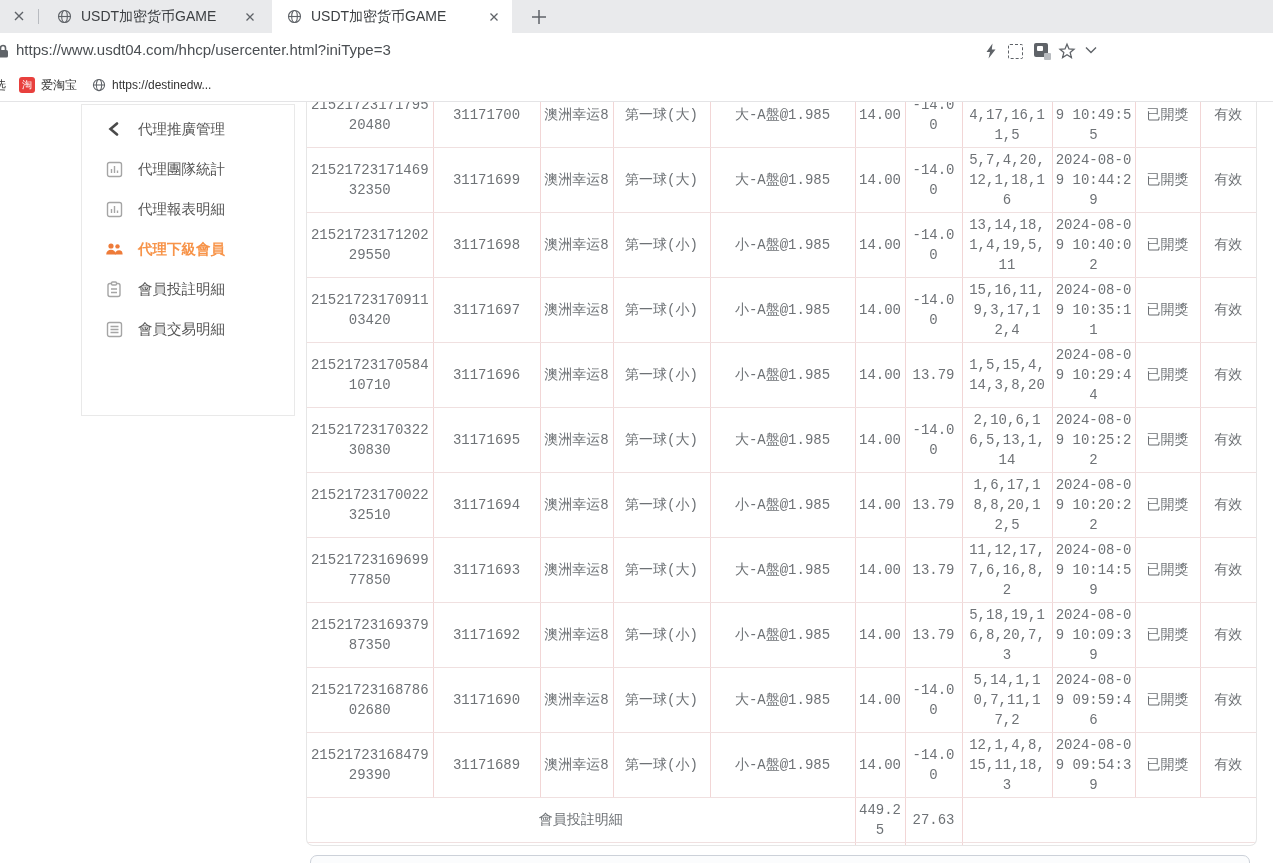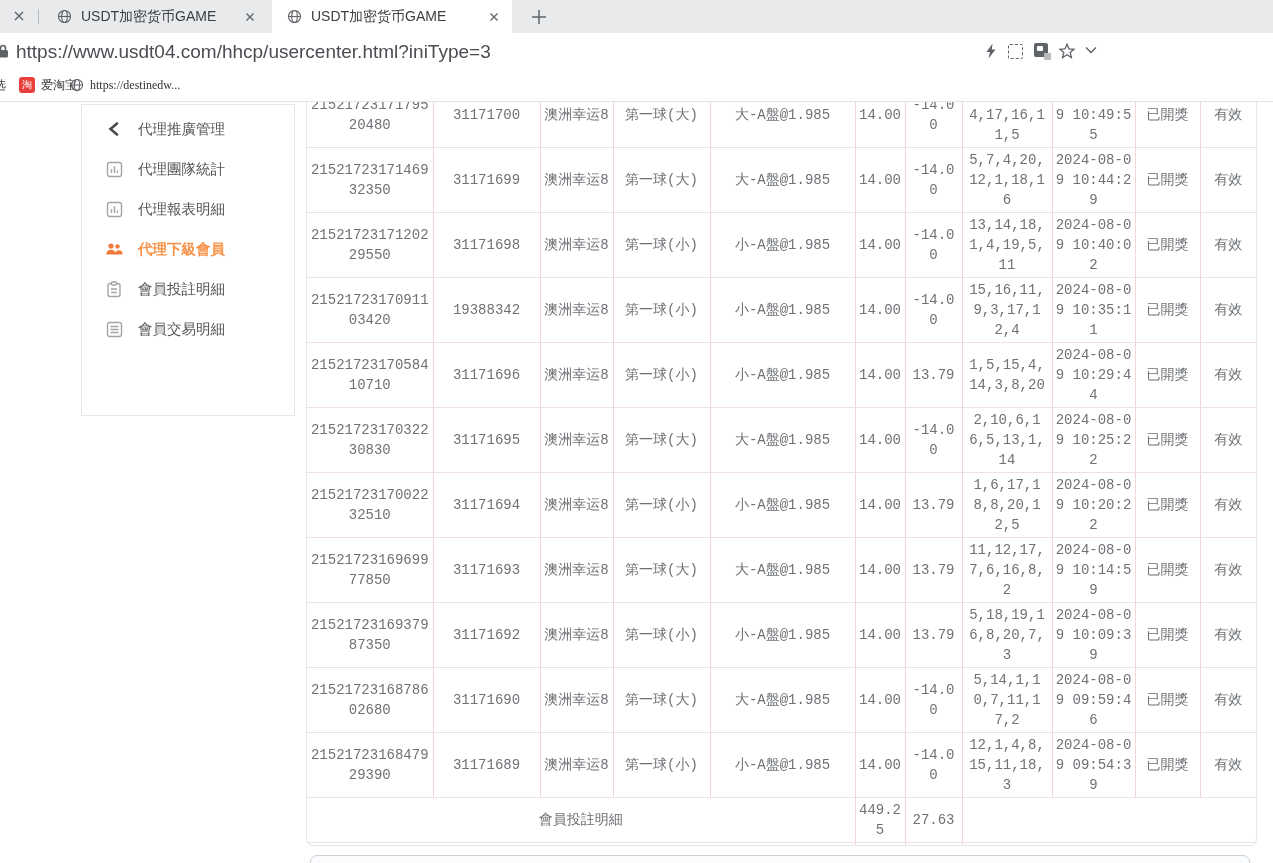--- a/index.html
+++ b/index.html
@@ -15,40 +15,40 @@
   .tab.inactive{left:42px;width:226px;background:transparent;}
   .tab.active{left:272px;width:240px;background:#ffffff;}
   .tab .globe{margin-left:15px;flex:0 0 auto;}
   .tab .title{margin-left:9px;font-size:14px;color:#3d4043;white-space:nowrap;overflow:hidden;flex:1 1 auto;}
   .tab .tclose{flex:0 0 auto;margin-right:10px;width:16px;height:16px;cursor:pointer;}
   .newtab{position:absolute;left:528px;top:6px;width:22px;height:22px;cursor:pointer;}
 
   
   .toolbar{position:absolute;left:0;top:33px;width:1273px;height:36px;background:#fff;}
   .lock{position:absolute;left:-4px;top:10px;}
-  .url{position:absolute;left:16px;top:8px;font-size:19px;color:#4a4e52;white-space:nowrap;}
+  .url{position:absolute;left:16px;top:8px;font-size:15px;color:#4a4e52;white-space:nowrap;}
   .ticon{position:absolute;top:9px;width:18px;height:18px;cursor:pointer;}
   .ti-flash{left:982px;}
   .ti-grid{left:1008px;top:11px;width:13px;height:13px;border:1.6px dashed #5f6368;border-radius:2px;}
   .ti-trans{left:1034px;top:10px;width:14px;height:14px;background:#5f6368;border-radius:2px;}
   .ti-trans::after{content:"";position:absolute;left:3px;top:3px;width:6px;height:5px;background:#fff;border-radius:1px;}
   .ti-trans::before{content:"";position:absolute;right:-3px;bottom:-3px;width:7px;height:7px;background:#b9bcc0;border-radius:1px;}
   .ti-star{left:1058px;}
   .ti-chev{left:1084px;top:12px;}
   .t-sep{position:absolute;left:1104px;top:42px;width:1px;height:20px;background:#dadce0;}
   .baidu{position:absolute;left:1114px;top:42px;width:17px;height:17px;cursor:pointer;}
   .baidu-label{position:absolute;left:1138px;top:43px;font-size:14px;color:#2b2b2b;cursor:pointer;}
 
   
   .bookmarks{position:absolute;left:0;top:69px;width:1273px;height:33px;background:#fff;border-bottom:1px solid #e4e4e6;box-sizing:border-box;}
   .bm{position:absolute;top:0;height:32px;display:flex;align-items:center;font-size:12px;color:#333;cursor:pointer;white-space:nowrap;}
   .bm-xuan{left:-6px;}
   .bm-taobao{left:19px;}
   .tb-icon{width:16px;height:16px;background:#e8403d;border-radius:3px;color:#fff;font-size:10px;line-height:16px;text-align:center;margin-right:6px;}
-  .bm-dest{left:70px;font-family:Liberation Serif, serif;}
+  .bm-dest{left:92px;}
   .bm-dest .globe{margin-right:6px;}
 
   
   .sidebar{position:absolute;left:81px;top:104px;width:214px;height:312px;background:#fff;
            border:1px solid #e9e9e9;box-sizing:border-box;padding-top:4px;}
   .side-item{height:40px;display:flex;align-items:center;padding-left:23px;cursor:pointer;}
   .side-item .sicon{width:18px;height:18px;flex:0 0 auto;display:flex;align-items:center;justify-content:center;}
   .side-item .slabel{margin-left:15px;font-size:14.5px;color:#555;}
   .side-item.active .slabel{color:#f7944a;font-weight:bold;}
 
@@ -291,21 +291,21 @@
             <td>小-A盤@1.985</td>
             <td>14.00</td>
             <td>-14.00</td>
             <td>13,14,18,1,4,19,5,11</td>
             <td>2024-08-09 10:40:02</td>
             <td>已開獎</td>
             <td>有效</td>
           </tr>
           <tr class="datarow">
             <td>2152172317091103420</td>
-            <td>19388342</td>
+            <td>31171697</td>
             <td>澳洲幸运8</td>
             <td>第一球(小)</td>
             <td>小-A盤@1.985</td>
             <td>14.00</td>
             <td>-14.00</td>
             <td>15,16,11,9,3,17,12,4</td>
             <td>2024-08-09 10:35:11</td>
             <td>已開獎</td>
             <td>有效</td>
           </tr>

